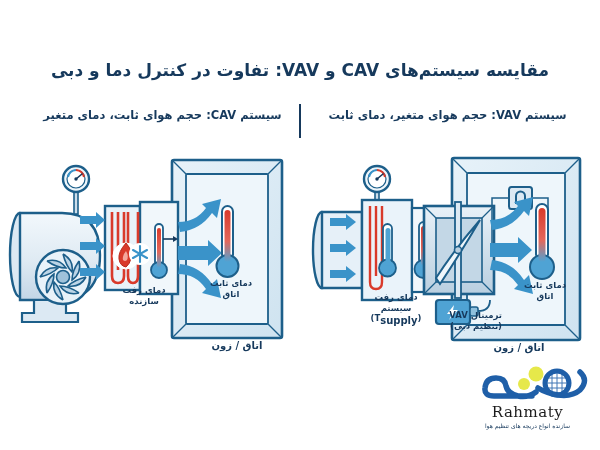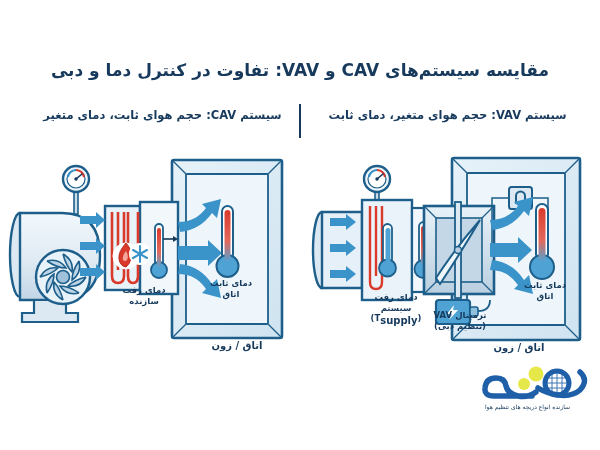--- a/index.html
+++ b/index.html
@@ -299,21 +299,21 @@
     </svg>
 
     <div class="lbl" style="left:56px;top:142px;width:80px;">
       <span>دمای رفت</span><br>
       <span>سیستم</span><br>
       <span dir="ltr" style="display:inline-block;direction:ltr;">
         <span>(T</span><sub style="font-size:10px;">supply</sub><span>)</span>
       </span>
     </div>
 
-    <div class="lbl" style="left:118px;top:160px;width:84px;">
+    <div class="lbl" style="left:118px;top:160px;width:84px;text-align:right;">
       <span>ترمینال VAV</span><br>
       <span>(تنظیم دبی)</span>
     </div>
 
     <div class="lbl" style="left:214px;top:130px;width:62px;">
       <span>دمای ثابت</span><br>
       <span>اتاق</span>
     </div>
 
     <div class="lbl zone" style="left:164px;top:192px;width:110px;">اتاق / زون</div>
@@ -328,16 +328,17 @@
         <line x1="84" y1="21" x2="106" y2="21"></line>
         <line x1="86" y1="26" x2="104" y2="26"></line>
         <line x1="90" y1="10" x2="90" y2="32"></line>
         <line x1="95" y1="9" x2="95" y2="33"></line>
         <line x1="100" y1="10" x2="100" y2="32"></line>
       </g>
       <circle cx="74" cy="12" r="7.5" fill="#e6e84a"></circle>
       <circle cx="62" cy="22" r="6" fill="#e6e84a"></circle>
       <path d="M74,30 Q66,36 56,34 Q46,32 44,24 Q43,16 34,16 Q24,16 23,26 Q22,34 32,34 L70,34" stroke="#1f5fa8" stroke-width="5.5" fill="none" stroke-linecap="round"></path>
     </svg>
+    <div class="logo-name">Rahmaty</div>
     <div class="logo-tag">سازنده انواع دریچه های تنظیم هوا</div>
   </div>
 
 </div>
 
 </body></html>

